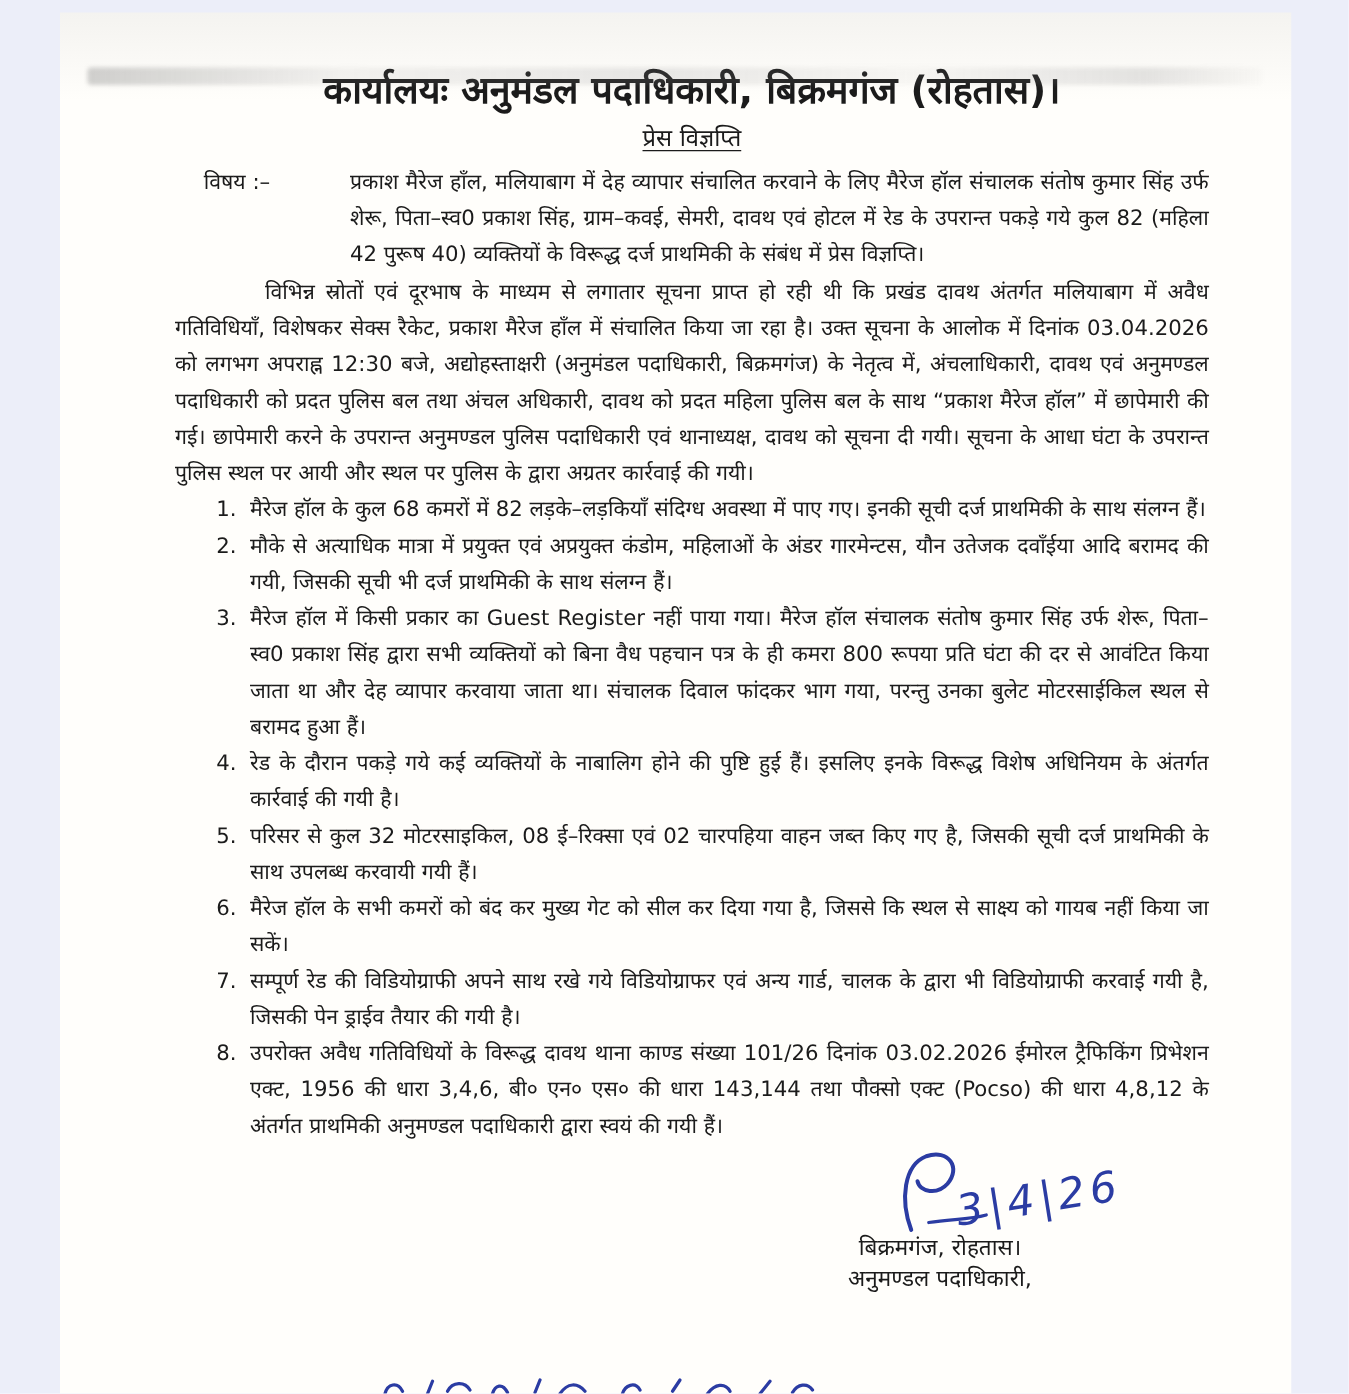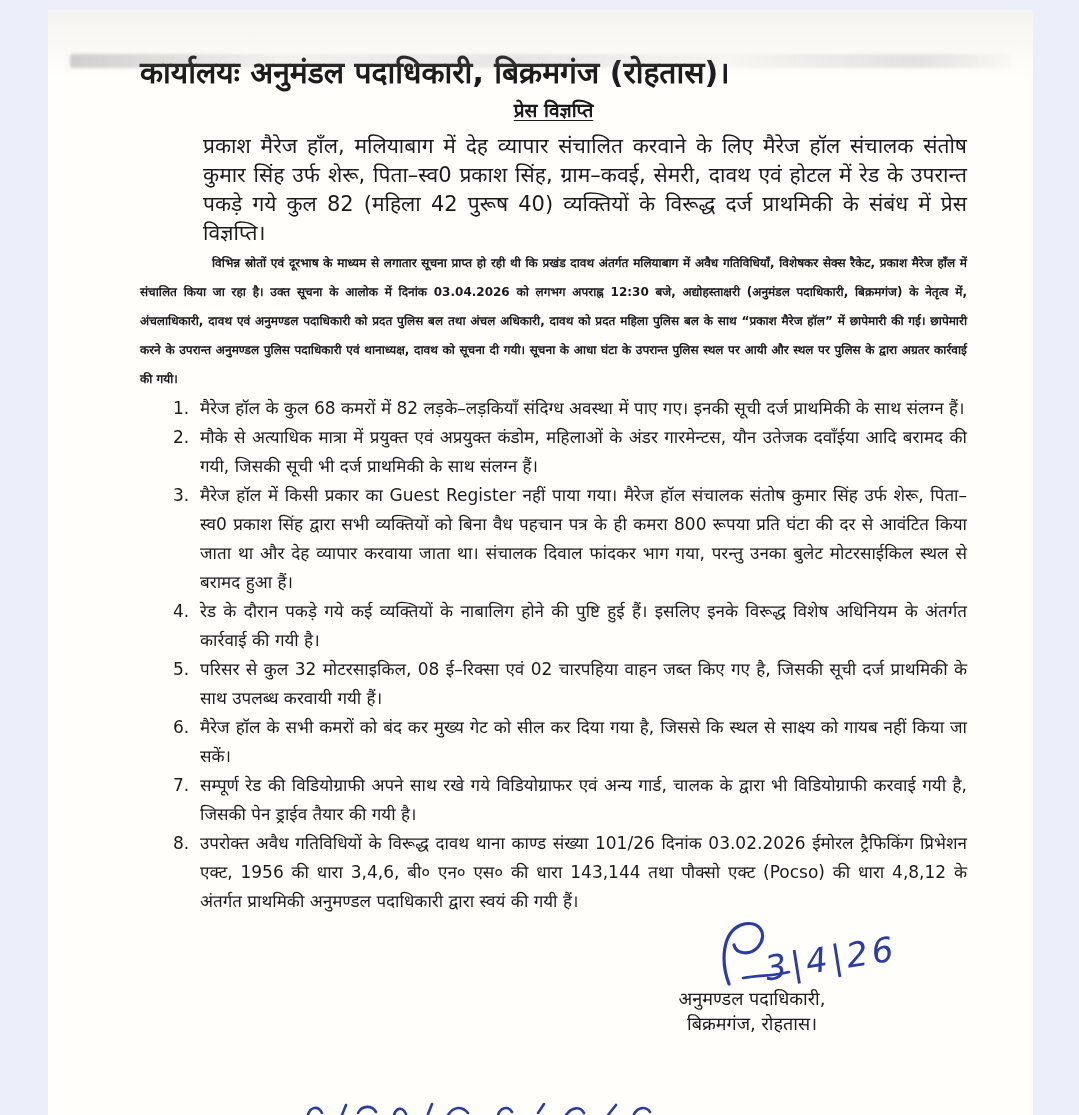--- a/index.html
+++ b/index.html
@@ -18,36 +18,36 @@
   .scan-band {
     position: absolute; left: 22px; top: 44px; width: 940px; height: 14px;
     background: linear-gradient(90deg,
       rgba(105,105,105,.30), rgba(160,160,160,.10) 22%,
       rgba(140,140,140,.18) 48%, rgba(175,175,175,.07) 70%,
       rgba(130,130,130,.20) 90%, rgba(170,170,170,.04));
     filter: blur(1.5px); border-radius: 3px;
   }
 
   .doc-title {
-    margin-top: 12px; text-align: left;
+    margin-top: 12px; text-align: center;
     font-size: 30px; font-weight: 700; line-height: 42px;
   }
   .doc-subtitle-wrap { text-align: center; margin-top: 3px; }
   .doc-subtitle {
-    display: inline-block; font-size: 19px; font-weight: 700;
+    display: inline-block; font-size: 19px; font-weight: 400;
     text-decoration: underline; text-underline-offset: 3px;
   }
 
   .subject { display: flex; margin: 9px 0 0 23px; }
   .subject-label { flex: 0 0 117px; font-size: 17px; line-height: 29px; }
-  .subject-text { flex: 1; font-size: 21px; line-height: 29px; text-align: justify; margin-left: 40px; }
+  .subject-text { flex: 1; font-size: 17px; line-height: 29px; text-align: justify; }
 
   .intro {
-    margin-top: 1px; font-size: 12px; line-height: 29px;
-    text-align: justify; text-indent: 72px; font-weight: bold;
+    margin-top: 1px; font-size: 17px; line-height: 29px;
+    text-align: justify; text-indent: 72px;
   }
 
   .findings-heading { margin: 0 0 0 53px; font-size: 17px; line-height: 29px; }
 
   .findings-list { margin-left: 33px; }
   .finding { display: flex; }
   .finding-num { flex: 0 0 27px; font-size: 17px; line-height: 29px; }
   .finding-text { flex: 1; font-size: 17px; line-height: 29px; text-align: justify; }
 
   .sig-area {
@@ -76,20 +76,21 @@
 
     <div class="scan-band"></div>
 
     <div class="doc-title">कार्यालयः अनुमंडल पदाधिकारी, बिक्रमगंज (रोहतास)।</div>
 
     <div class="doc-subtitle-wrap">
       <span class="doc-subtitle">प्रेस विज्ञप्ति</span>
     </div>
 
     <div class="subject">
+      <div class="subject-label">विषय :–</div>
       <div class="subject-text">प्रकाश मैरेज हाँल, मलियाबाग में देह व्यापार संचालित करवाने के लिए मैरेज हॉल संचालक संतोष कुमार सिंह उर्फ शेरू, पिता–स्व0 प्रकाश सिंह, ग्राम–कवई, सेमरी, दावथ एवं होटल में रेड के उपरान्त पकड़े गये कुल 82 (महिला 42 पुरूष 40) व्यक्तियों के विरूद्ध दर्ज प्राथमिकी के संबंध में प्रेस विज्ञप्ति।</div>
     </div>
 
     <div class="intro">विभिन्न स्रोतों एवं दूरभाष के माध्यम से लगातार सूचना प्राप्त हो रही थी कि प्रखंड दावथ अंतर्गत मलियाबाग में अवैध गतिविधियाँ, विशेषकर सेक्स रैकेट, प्रकाश मैरेज हाँल में संचालित किया जा रहा है। उक्त सूचना के आलोक में दिनांक 03.04.2026 को लगभग अपराह्न 12:30 बजे, अद्योहस्ताक्षरी (अनुमंडल पदाधिकारी, बिक्रमगंज) के नेतृत्व में, अंचलाधिकारी, दावथ एवं अनुमण्डल पदाधिकारी को प्रदत पुलिस बल तथा अंचल अधिकारी, दावथ को प्रदत महिला पुलिस बल के साथ “प्रकाश मैरेज हॉल” में छापेमारी की गई। छापेमारी करने के उपरान्त अनुमण्डल पुलिस पदाधिकारी एवं थानाध्यक्ष, दावथ को सूचना दी गयी। सूचना के आधा घंटा के उपरान्त पुलिस स्थल पर आयी और स्थल पर पुलिस के द्वारा अग्रतर कार्रवाई की गयी।</div>
 
 
     <div class="findings-list">
       <div class="finding">
         <div class="finding-num">1.</div>
         <div class="finding-text">मैरेज हॉल के कुल 68 कमरों में 82 लड़के–लड़कियाँ संदिग्ध अवस्था में पाए गए। इनकी सूची दर्ज प्राथमिकी के साथ संलग्न हैं।</div>
@@ -124,22 +125,22 @@
       </div>
     </div>
 
     <div class="sig-area">
       <svg class="sig-ink-svg ink" viewBox="0 0 240 66" xmlns="http://www.w3.org/2000/svg">
         <path d="M26,64 C17,40 20,12 38,5 C56,-1 66,14 55,27 C47,36 33,34 31,25" fill="none" stroke="currentColor" stroke-width="3.2" stroke-linecap="round"></path>
         <path d="M40,58 C58,55 72,56 86,52" fill="none" stroke="currentColor" stroke-width="2.6" stroke-linecap="round"></path>
         <text class="sig-date-text" x="62" y="50" fill="currentColor" transform="rotate(-9 130 42)">3|4|26</text>
       </svg>
       <div class="sig-name">
+        <div>बिक्रमगंज, रोहतास।</div>
         <div>अनुमण्डल पदाधिकारी,</div>
-        <div>बिक्रमगंज, रोहतास।</div>
       </div>
     </div>
 
   </div>
 
   <svg class="fragments-svg ink" viewBox="0 0 380 13" xmlns="http://www.w3.org/2000/svg">
     <g fill="none" stroke="currentColor" stroke-width="2.6" stroke-linecap="round">
       <path d="M8,13 C10,5 18,3 22,11"></path>
       <path d="M42,13 L46,3"></path>
       <path d="M58,11 C62,3 72,3 76,10"></path>

